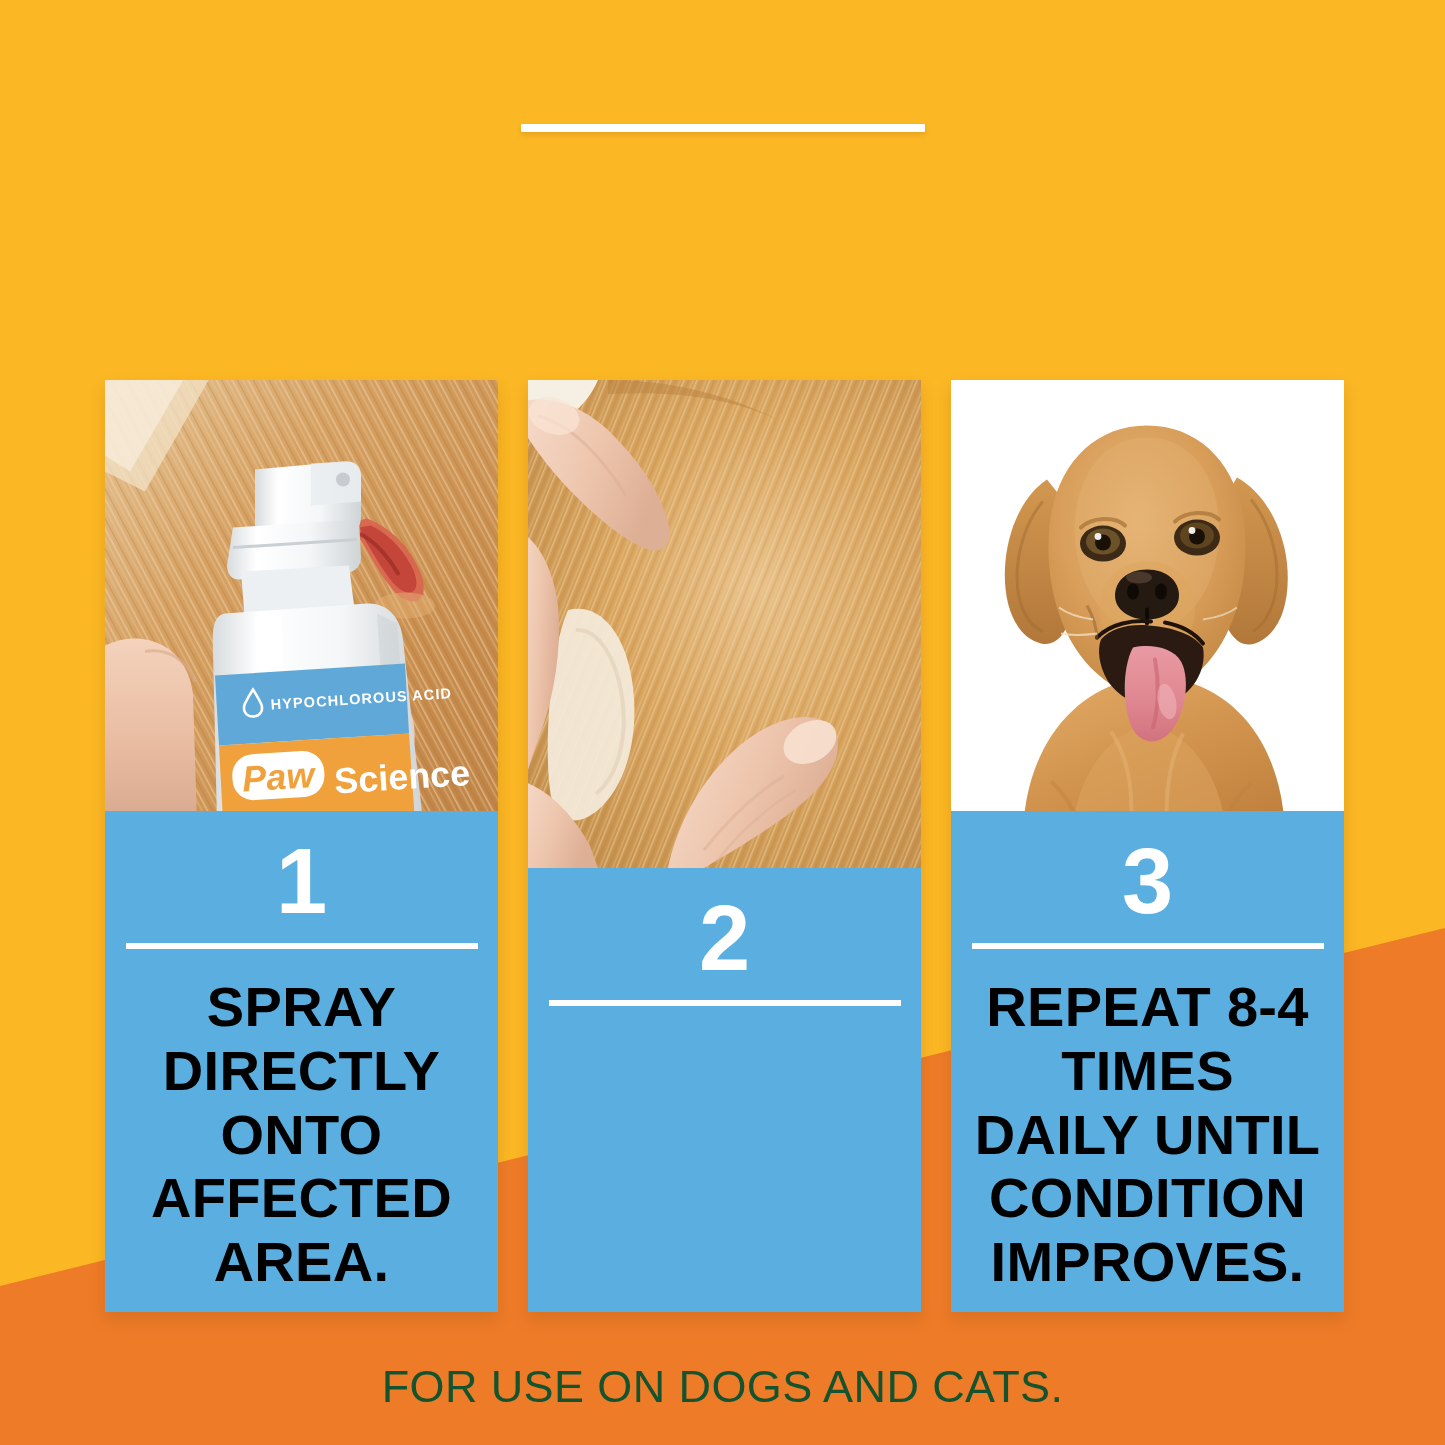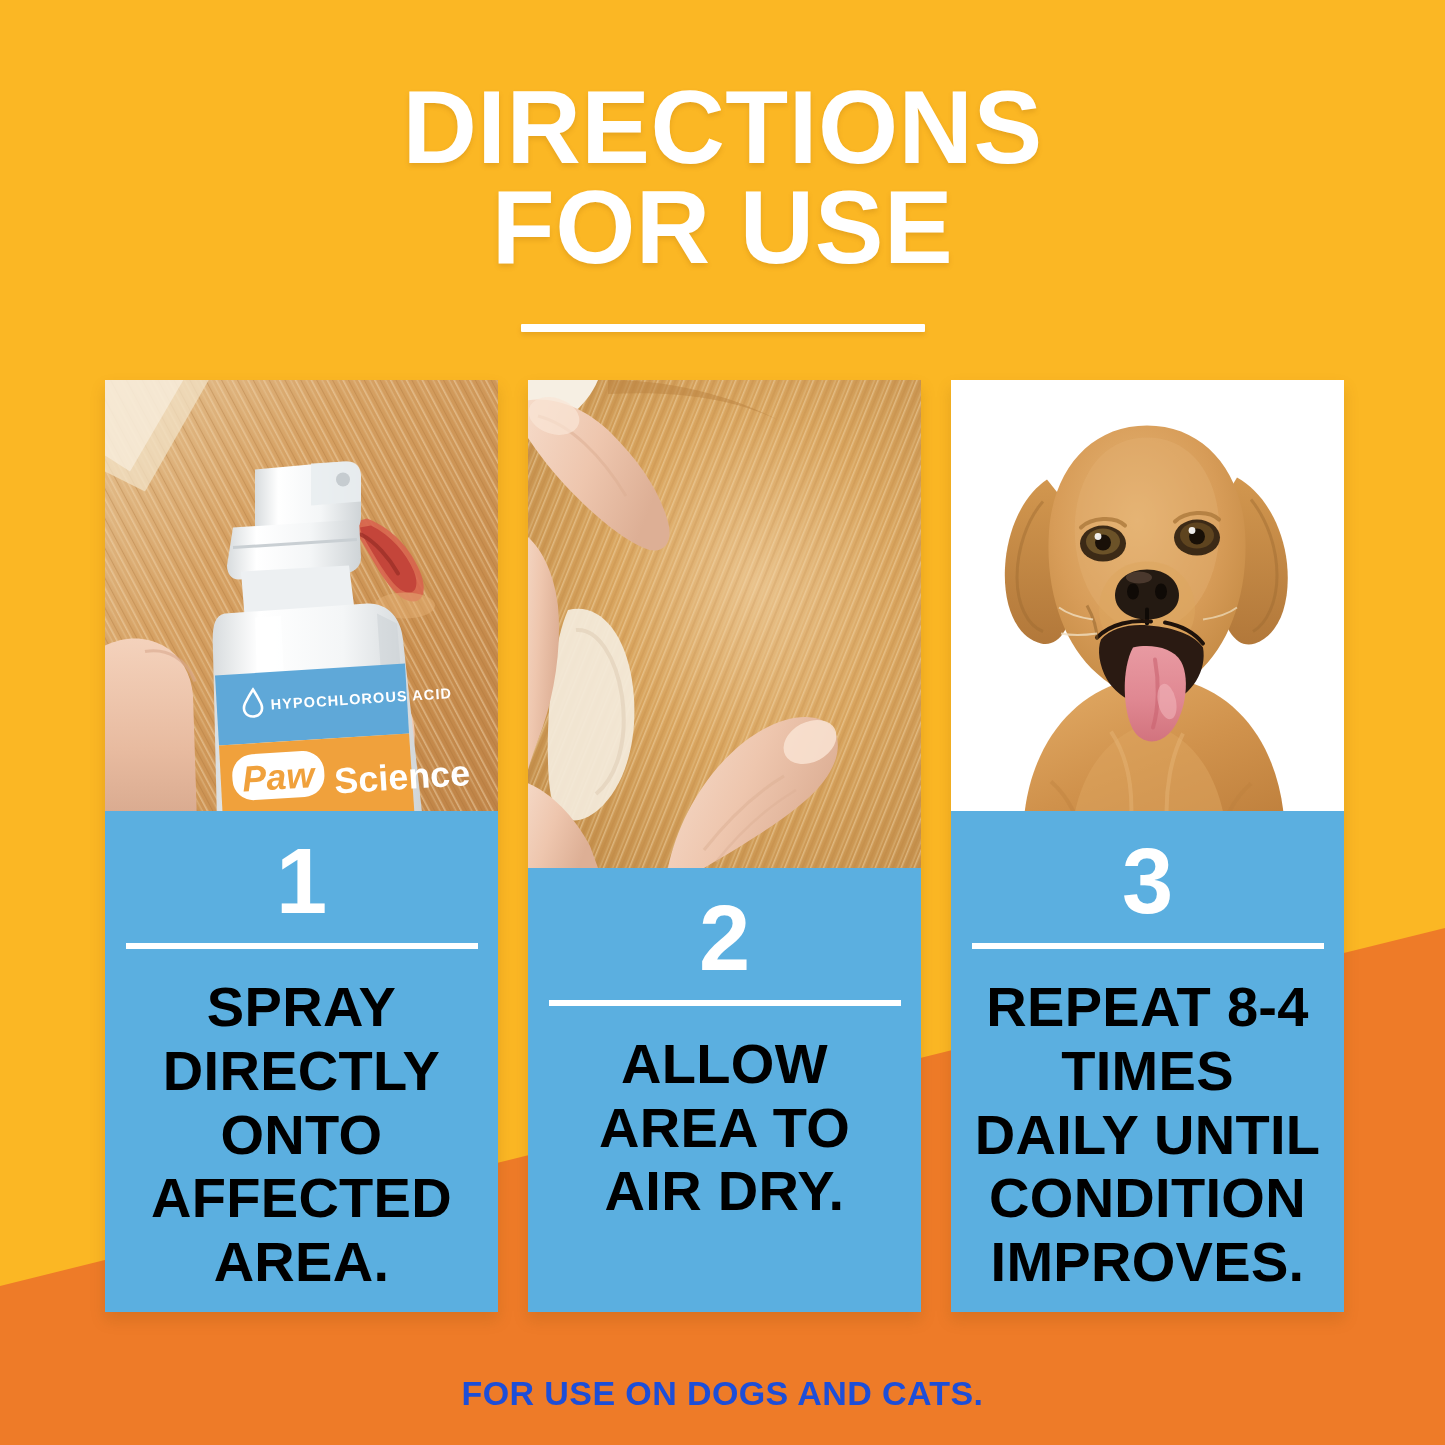--- a/index.html
+++ b/index.html
@@ -94,42 +94,38 @@
     letter-spacing:0.3px;
   }
   
   .footer {
     position:absolute;
     left:0; bottom:32px; width:1445px;
     text-align:center;
     z-index:5;
   }
   .footer-text {
-    color:#1d4ed8;
-    font-size:34px;
-    font-weight:bold;
+    color:#14532d;
+    font-size:45px;
+    font-weight:normal;
     letter-spacing:0.4px;
   }
   
   .bottle-label-txt { font-family:"Liberation Sans", sans-serif; }
 </style>
 </head>
 <body>
 
 <div id="stage">
 
   <svg class="band" viewBox="0 0 1445 1445" preserveAspectRatio="none">
     <polygon points="0,1286 1445,928 1445,1445 0,1445" fill="#EE7B28"></polygon>
   </svg>
 
   <div class="header">
-    <div class="title">
-      <div>DIRECTIONS</div>
-      <div>FOR USE</div>
-    </div>
     <div class="title-rule"></div>
   </div>
 
   <div class="cards">
 
     <div class="card">
       <div class="card-photo">
         <svg viewBox="0 0 393 488" preserveAspectRatio="xMidYMid slice">
           <defs>
             <linearGradient id="fur1" x1="0" y1="0" x2="1" y2="1">
@@ -266,21 +262,20 @@
           <ellipse cx="282" cy="362" rx="28" ry="20" fill="#F9E3D2" opacity="0.85" transform="rotate(-28 282 362)"></ellipse>
           <path d="M176,470 C198,442 226,414 256,396" stroke="#DCAF94" stroke-width="3" fill="none" opacity="0.5"></path>
           <path d="M188,482 C210,454 238,428 268,410" stroke="#DCAF94" stroke-width="2.6" fill="none" opacity="0.45"></path>
 
           <path d="M-10,400 C16,406 44,432 62,466 L70,488 L-10,488 Z" fill="url(#skin2)"></path>
         </svg>
       </div>
       <div class="card-body">
         <div class="card-num">2</div>
         <div class="card-rule"></div>
-        <div class="card-text">ALLOW AREA TO AIR DRY.</div>
       </div>
     </div>
 
     <div class="card">
       <div class="card-photo" style="background:#FFFFFF;">
         <svg viewBox="0 0 393 488" preserveAspectRatio="xMidYMid slice">
           <defs>
             <linearGradient id="coat3" x1="0.2" y1="0" x2="0.85" y2="1">
               <stop offset="0%" stop-color="#E0A863"></stop>
               <stop offset="50%" stop-color="#D0924C"></stop>

